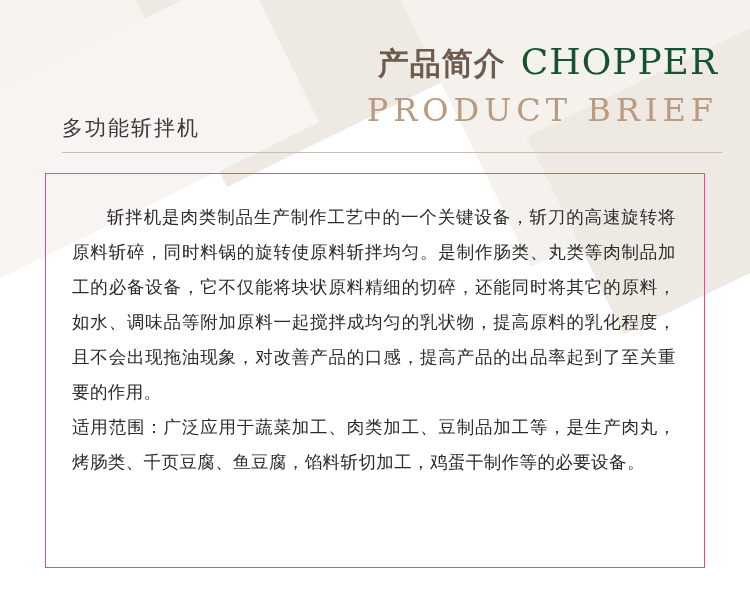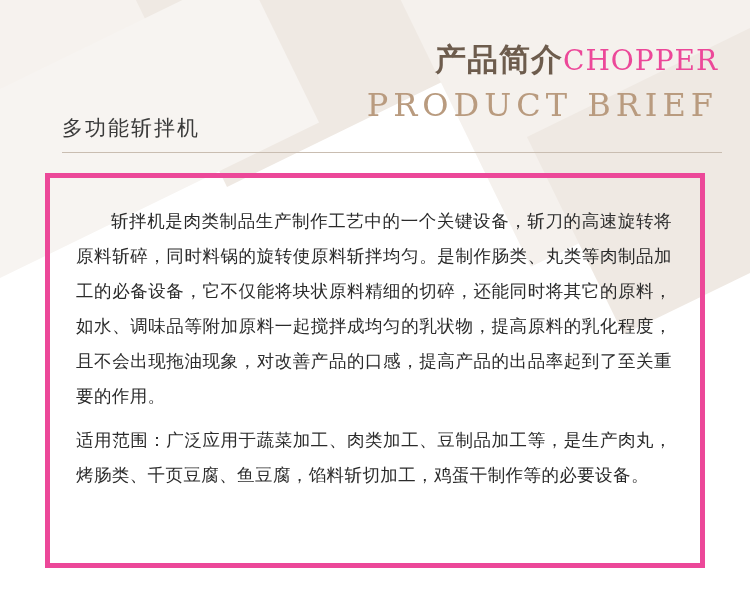--- a/index.html
+++ b/index.html
@@ -85,24 +85,24 @@
   }
   .header-cn {
     font-family: "DejaVu Serif", "Liberation Serif", serif;
     font-weight: bold;
     font-size: 31px;
     color: #6d5c4d;
     letter-spacing: 1px;
   }
   .header-en-1 {
     font-family: "DejaVu Serif", "Liberation Serif", serif;
-    font-size: 28px;
-    color: #ec4899;
+    font-size: 36px;
+    color: #14532d;
     letter-spacing: 1px;
-    margin-left: 0;
+    margin-left: 15px;
   }
   .header-en-2 {
     font-family: "DejaVu Serif", "Liberation Serif", serif;
     font-size: 32px;
     color: #b99b7f;
     letter-spacing: 5px;
     margin-top: 14px;
     white-space: nowrap;
   }
 
@@ -127,41 +127,41 @@
     background: #c9bdb1;
   }
 
   
   .box {
     position: absolute;
     left: 45px;
     top: 173px;
     width: 660px;
     height: 395px;
-    border: 5px solid #ec4899;
+    border: 1px solid #ec4899;
     box-sizing: border-box;
     background: transparent;
   }
   .box-inner {
     padding: 26px 28px 0 26px;
   }
   .para {
     font-family: "DejaVu Sans", "Liberation Sans", sans-serif;
     font-size: 17.5px;
     line-height: 35px;
     color: #2b2b2b;
     letter-spacing: 0.4px;
     text-align: justify;
     margin: 0;
   }
   .para.indent {
     text-indent: 2em;
   }
   .para + .para {
-    margin-top: 9px;
+    margin-top: 0;
   }
 </style>
 </head>
 <body>
 
 <div class="page">
 
   <div class="bg-band band-1"></div>
   <div class="bg-band band-2"></div>
   <div class="bg-band band-3"></div>

